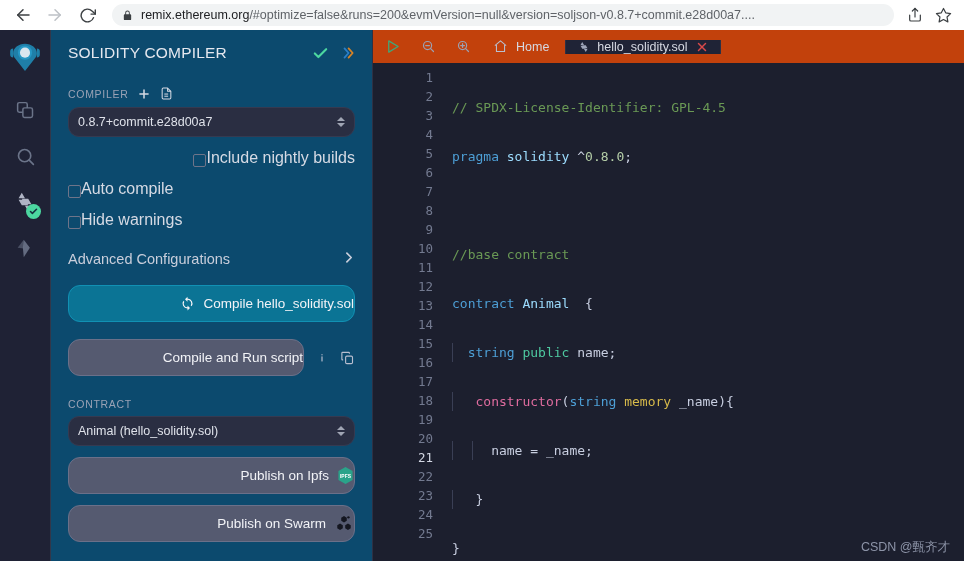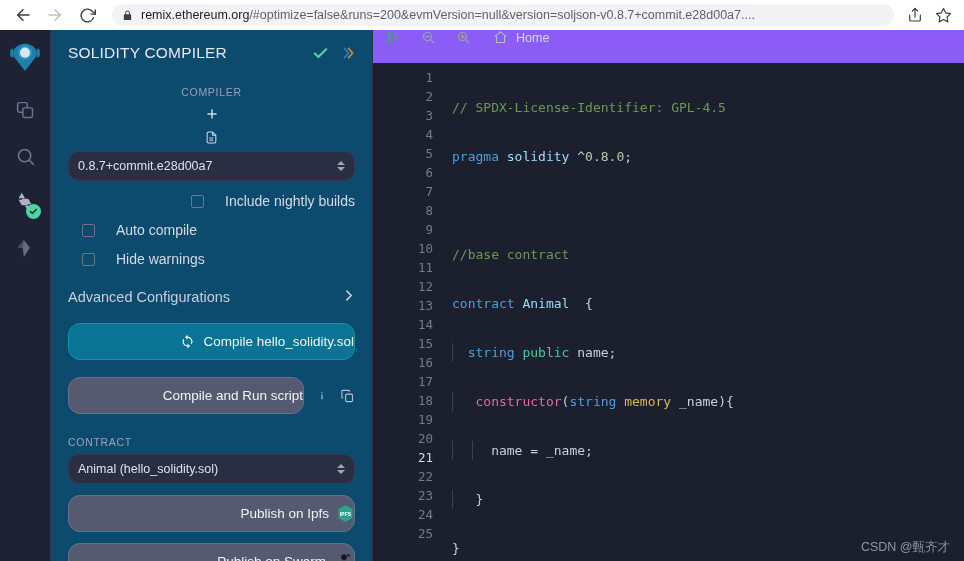--- a/index.html
+++ b/index.html
@@ -124,21 +124,20 @@
     font-size: 10.5px;
     letter-spacing: .7px;
     text-transform: uppercase;
   }
   .compiler-row {
     display: flex;
     align-items: center;
     gap: 9px;
     margin-top: 18px;
     margin-bottom: 6px;
-    flex-direction: column;
   }
   .mini-icon { display: flex; color: #d5d9e3; }
 
   .select-box {
     height: 30px;
     background: #2a2e42;
     border: 1px solid #353a51;
     border-radius: 11px;
     display: flex;
     align-items: center;
@@ -152,27 +151,27 @@
     display: block;
     width: 0; height: 0;
     border-left: 4px solid transparent;
     border-right: 4px solid transparent;
   }
   .spinner i.up { border-bottom: 4px solid #c8cdda; }
   .spinner i.dn { border-top: 4px solid #c8cdda; }
 
   .check-row {
     display: flex;
-    align-items: center;
-    gap: 21px;
-    font-size: 14px;
+    align-items: flex-end;
+    gap: 0;
+    font-size: 16px;
     color: #d6dae4;
   }
   .check-row.right { justify-content: flex-end; margin-top: 12px; }
-  .check-row.left { margin-top: 13px; margin-left: 14px; }
+  .check-row.left { margin-top: 13px; }
   .cbox {
     width: 13px; height: 13px;
     border: 1px solid #6e7489;
     border-radius: 2px;
     background: transparent;
     flex: none;
   }
 
   .adv-row {
     display: flex;
@@ -227,23 +226,23 @@
   .editor-area {
     flex: 1;
     background: #1c1f2e;
     display: flex;
     flex-direction: column;
     min-width: 0;
     position: relative;
   }
   .tabbar {
     height: 33px;
-    background: #8b5cf6;
-    display: flex;
-    align-items: flex-start;
+    background: #c2410c;
+    display: flex;
+    align-items: center;
     flex: none;
   }
   .tabtool {
     width: 35px;
     display: flex; align-items: center; justify-content: center;
     color: #9aa2b5;
   }
   .tabtool.play { color: #3fa87a; width: 38px; }
   .tab {
     display: flex;
@@ -575,20 +574,34 @@
       <div class="tab home">
         <span style="display:flex">
           <svg width="15" height="15" viewBox="0 0 24 24" fill="none" stroke="#b9bfd0" stroke-width="1.7" stroke-linejoin="round">
               <path d="M3 10.5L12 3l9 7.5"></path>
               <path d="M5.5 9.5V20h13V9.5"></path>
             </svg>
         </span>
         <span>Home</span>
       </div>
 
+      <div class="tab active">
+        <span class="sol-ico">
+          <svg width="12" height="14" viewBox="0 0 24 24" fill="currentColor">
+              <path d="M8.5 2l3.5 6h-7zM15.5 22l-3.5-6h7zM5 9.5h7l3.5 6h-7zM19 14.5h-7L8.5 8.5h7z"></path>
+            </svg>
+        </span>
+        <span>hello_solidity.sol</span>
+        <span class="tab-close">
+          <svg width="12" height="12" viewBox="0 0 24 24" fill="none" stroke="currentColor" stroke-width="3" stroke-linecap="round">
+              <line x1="5" y1="5" x2="19" y2="19"></line>
+              <line x1="19" y1="5" x2="5" y2="19"></line>
+            </svg>
+        </span>
+      </div>
     </div>
 
     <div class="code-wrap">
 
       <div class="gutter">
         <div class="gline">1</div>
         <div class="gline">2</div>
         <div class="gline">3</div>
         <div class="gline">4</div>
         <div class="gline">5</div>

